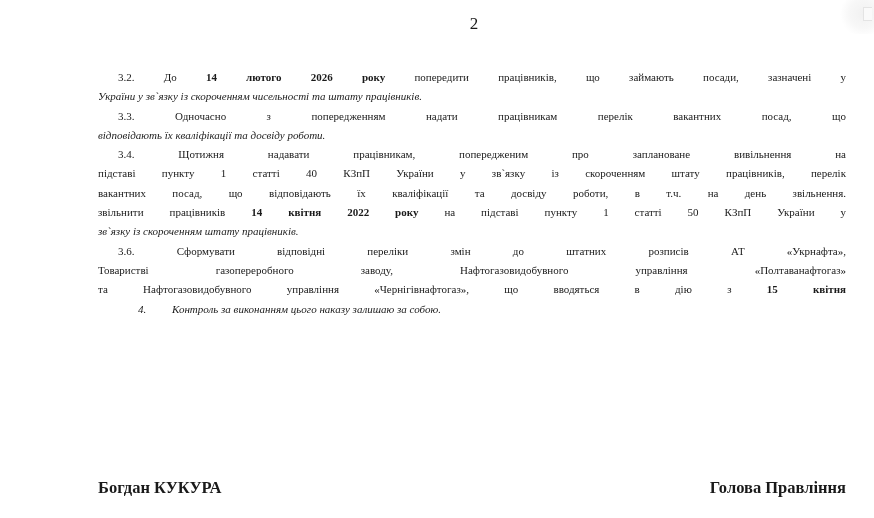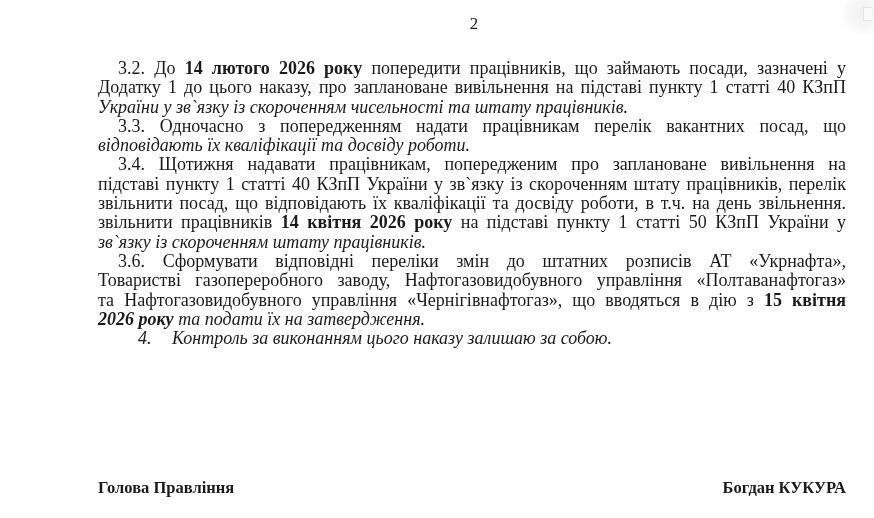--- a/index.html
+++ b/index.html
@@ -38,24 +38,24 @@
       top: 7px;
       right: 2px;
       width: 8px;
       height: 12px;
       border: 1px solid #e4e4e4;
       border-right: none;
       background: #fafafa;
     }
     .body-text {
       position: absolute;
-      top: 59px;
+      top: 68px;
       left: 98px;
       width: 748px;
-      font-size: 18px;
+      font-size: 11px;
       line-height: 19.3px;
     }
     .para {
       margin: 0;
       text-align: justify;
       text-align-last: left;
     }
     .line {
       display: block;
       text-align: justify;
@@ -95,49 +95,47 @@
 
 <div>
   <div class="corner-artifact"></div>
 
   <div class="page-number">2</div>
 
   <div class="body-text">
 
     <div class="para">
       <span class="line indent"><span>3.2. До </span><b>14 лютого 2026 року</b><span> попередити працівників, що займають посади, зазначені у</span></span>
-      <span class="line">Додатку 1 до цього наказу, про заплановане вивільнення на підставі пункту 1 статті 40 КЗпП</span>
       <span class="line last">України у зв`язку із скороченням чисельності та штату працівників.</span>
     </div>
 
     <div class="para">
       <span class="line indent">3.3. Одночасно з попередженням надати працівникам перелік вакантних посад, що</span>
       <span class="line last">відповідають їх кваліфікації та досвіду роботи.</span>
     </div>
 
     <div class="para">
       <span class="line indent">3.4. Щотижня надавати працівникам, попередженим про заплановане вивільнення на</span>
       <span class="line">підставі пункту 1 статті 40 КЗпП України у зв`язку із скороченням штату працівників, перелік</span>
-      <span class="line">звільнити посад, що відповідають їх кваліфікації та досвіду роботи, в т.ч. на день  звільнення.</span>
+      <span class="line">вакантних посад, що відповідають їх кваліфікації та досвіду роботи, в т.ч. на день  звільнення.</span>
     </div>
 
     <div class="para">
-      <span class="line"><span>звільнити працівників </span><b>14 квітня 2026 року</b><span> на підставі пункту 1 статті 50 КЗпП України у</span></span>
+      <span class="line"><span>звільнити працівників </span><b>14 квітня 2022 року</b><span> на підставі пункту 1 статті 50 КЗпП України у</span></span>
       <span class="line last">зв`язку із скороченням штату працівників.</span>
     </div>
 
     <div class="para">
       <span class="line indent">3.6. Сформувати відповідні переліки змін до штатних розписів АТ «Укрнафта»,</span>
       <span class="line">Товаристві газопереробного заводу, Нафтогазовидобувного управління «Полтаванафтогаз»</span>
       <span class="line"><span>та Нафтогазовидобувного управління «Чернігівнафтогаз», що вводяться в дію з </span><b>15 квітня</b></span>
-      <span class="line last"><b>2026 року</b><span> та подати їх на затвердження.</span></span>
     </div>
 
     <div class="para">
       <span class="line last indent-4"><span class="num-4">4.</span><span>Контроль за виконанням цього наказу залишаю за собою.</span></span>
     </div>
   </div>
 
   <div class="signature">
+    <span>Богдан КУКУРА</span>
     <span>Голова Правління</span>
-    <span>Богдан КУКУРА</span>
   </div>
 </div>
 
 </body></html>

